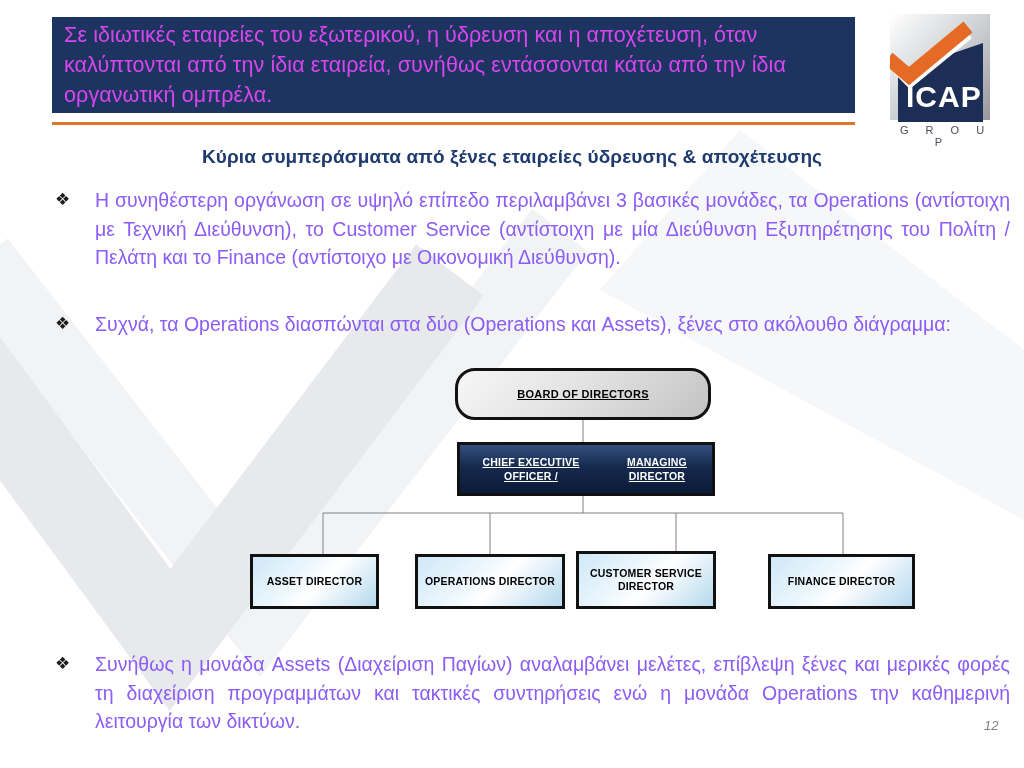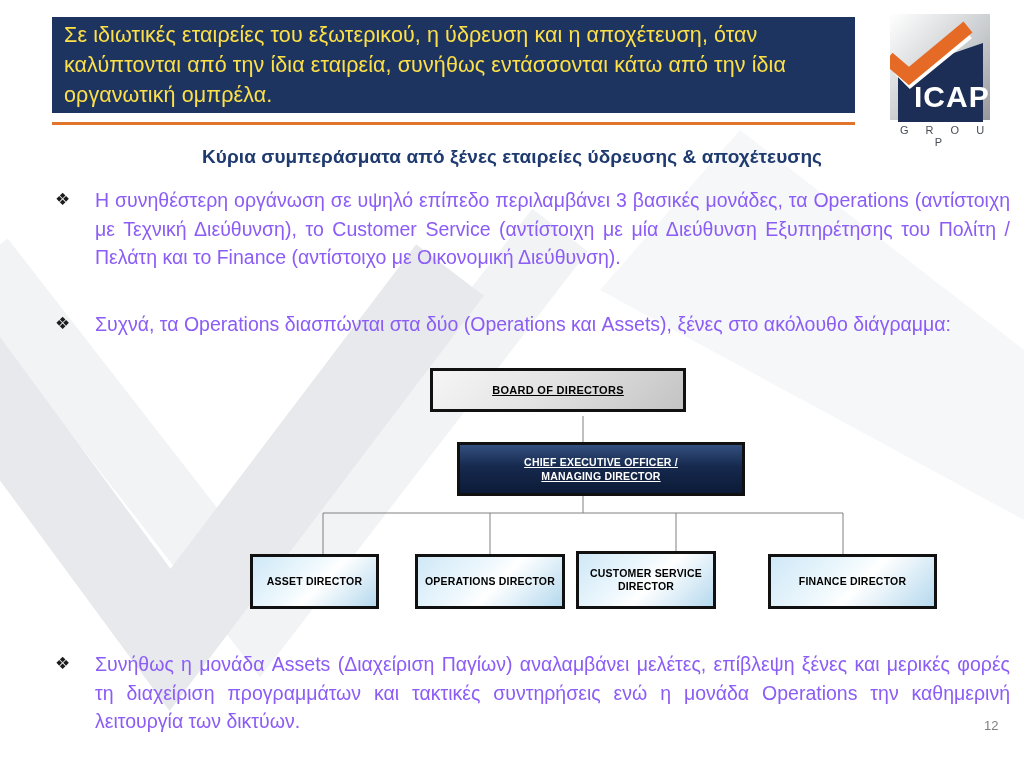--- a/index.html
+++ b/index.html
@@ -11,31 +11,31 @@
   .abs{position:absolute;}
   
   #watermark{left:0;top:0;z-index:0;}
   
   .header-box{
     left:52px;top:17px;width:803px;height:96px;
     background:#1d3460;z-index:3;
     display:flex;align-items:center;
   }
   .header-box .txt{
-    padding:4px 12px;color:#fde047;font-size:21.5px;line-height:30px;
+    padding:4px 12px;color:#d946ef;font-size:21.5px;line-height:30px;
     letter-spacing:0.1px;
   }
   .orange-rule{
     left:52px;top:122px;width:803px;height:3px;background:#e2752c;z-index:3;
   }
   
   .logo{left:890px;top:14px;width:100px;height:126px;z-index:3;}
   .logo svg{position:absolute;left:0;top:0;}
   .logo .icap{
-    position:absolute;left:24px;top:66px;width:69px;text-align:center;
+    position:absolute;left:16px;top:66px;width:69px;text-align:center;
     color:#ffffff;font-size:30px;font-weight:600;letter-spacing:1px;
   }
   .logo .group{
     position:absolute;left:0;top:110px;width:104px;text-align:center;
     color:#474c55;font-size:11px;font-weight:normal;letter-spacing:7px;text-indent:7px;
   }
   
   .heading{
     left:52px;top:146px;width:920px;z-index:3;
     color:#1e3a6e;font-size:19px;font-weight:bold;letter-spacing:0.1px;text-align:center;
@@ -54,50 +54,51 @@
   #bullet-1{top:186px;}
   #bullet-2{top:310px;}
   #bullet-3{top:650px;}
   
   #connectors{left:0;top:0;z-index:1;}
   .org-box{
     z-index:2;display:flex;align-items:center;justify-content:center;
     text-align:center;border:3px solid #111111;box-sizing:border-box;
   }
   .org-box.root{
-    left:430px;top:368px;width:256px;height:44px;
+    left:455px;top:368px;width:256px;height:52px;
     background:linear-gradient(135deg,#f6f6f6 0%,#e3e3e3 45%,#c3c3c3 100%);
+    border-radius:20px;
   }
   .org-box.root .lbl{
     color:#000;font-size:11px;font-weight:bold;text-decoration:underline;letter-spacing:0.3px;
   }
   .org-box.exec{
-    left:457px;top:442px;width:288px;height:54px;
+    left:457px;top:442px;width:258px;height:54px;
     background:linear-gradient(180deg,#33507f 0%,#16294d 45%,#0b1b38 100%);
-    flex-direction:column;
+    flex-direction:row;
   }
   .org-box.exec .lbl{
     color:#ffffff;font-size:10.5px;font-weight:bold;text-decoration:underline;
     line-height:14px;letter-spacing:0.2px;
   }
   .org-box.child{
     top:554px;height:55px;
     background:linear-gradient(135deg,#cfe8f7 0%,#eef8fd 40%,#ffffff 55%,#b5d9ee 100%);
   }
   .org-box.child .lbl{
     color:#000;font-size:10.5px;font-weight:bold;line-height:13px;letter-spacing:0.2px;
     padding:0 6px;
   }
   #box-asset{left:250px;width:129px;}
   #box-operations{left:415px;width:150px;}
   #box-customer{left:576px;top:551px;width:140px;height:58px;}
-  #box-finance{left:768px;width:169px;}
+  #box-finance{left:768px;width:147px;}
   
   .page-num{
-    left:984px;top:718px;width:30px;color:#7f7f7f;font-size:13px;z-index:3;
+    left:984px;top:718px;width:30px;color:#7f7f7f;font-size:13px;z-index:3;font-style:italic;
   }
 </style>
 </head>
 <body>
 
 <svg id="watermark" class="abs" width="1024" height="768" viewBox="0 0 1024 768">
   <polygon points="740,130 1024,350 1024,520 600,290" fill="#f6f7f9"></polygon>
   <polyline points="-20,260 260,620 560,230" fill="none" stroke="#f1f3f5" stroke-width="70"></polyline>
   <polyline points="-80,300 170,640 450,270" fill="none" stroke="#e7e9ec" stroke-width="85"></polyline>
 </svg>

